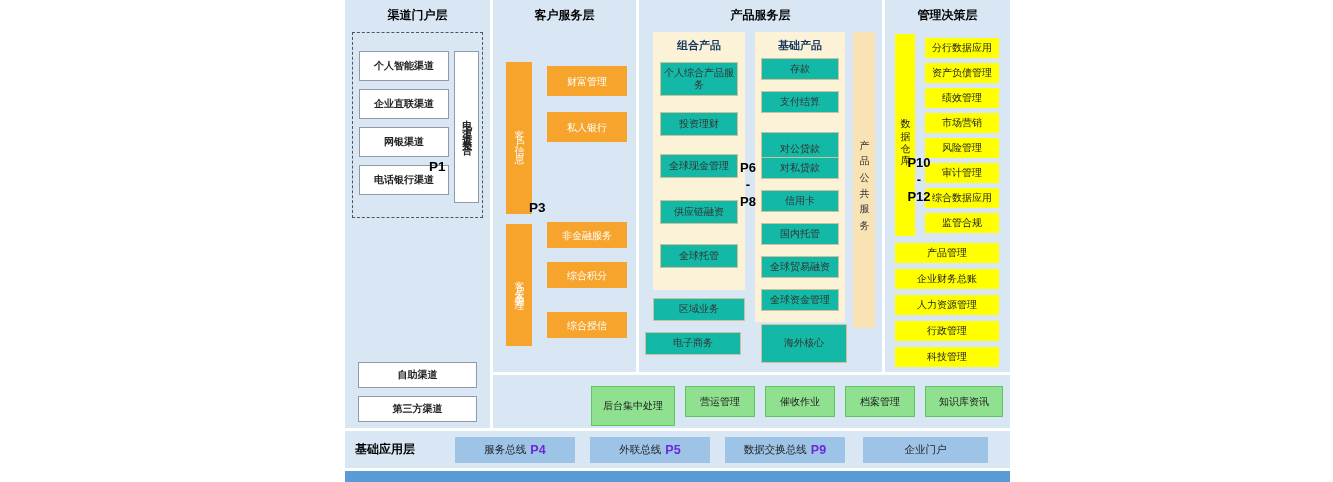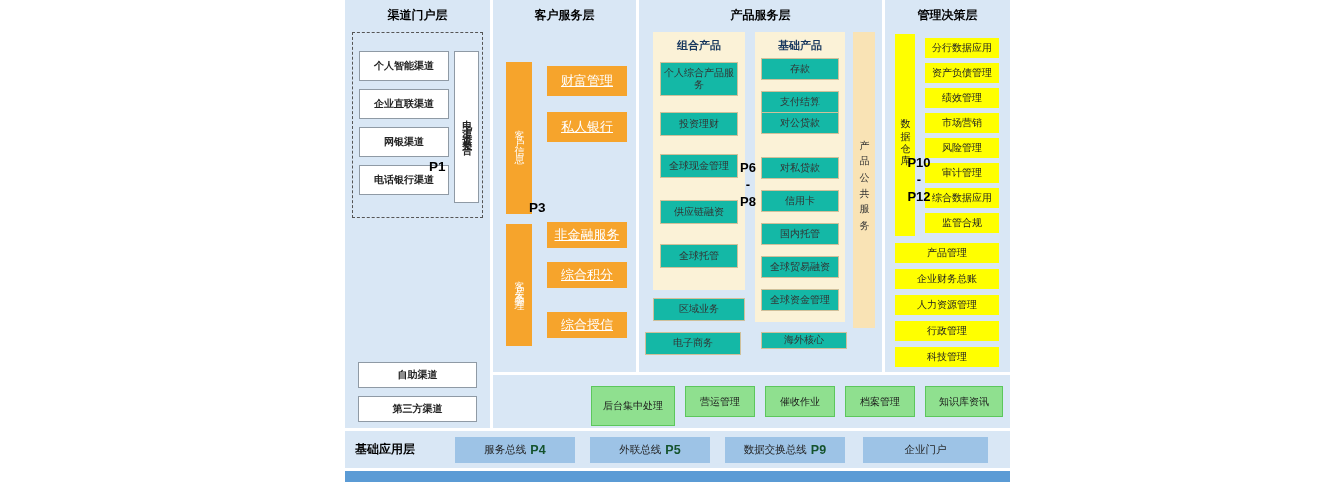--- a/index.html
+++ b/index.html
@@ -7,41 +7,41 @@
     font-family:"Liberation Sans","DejaVu Sans",sans-serif; }
   .diagram { position:absolute; left:345px; top:0; width:665px; height:482px; }
   .panel { position:absolute; background:#D9E7F5; }
   .col-title { font-weight:700; font-size:12px; color:#000; text-align:center; padding-top:7px; }
   .strip-title { position:absolute; left:10px; top:0; height:100%; display:flex; align-items:center;
     font-weight:700; font-size:12px; color:#000; }
   .dashed { position:absolute; border:1px dashed #555; }
   .wbox { position:absolute; background:#fff; border:1px solid #8f9aa5; display:flex; align-items:center;
     justify-content:center; font-size:10px; color:#222; text-align:center; line-height:1.25; padding:1px;font-weight:bold; }
   .obox { position:absolute; background:#F6A42C; color:#fff; display:flex; align-items:center;
-    justify-content:center; font-size:13px; text-align:center; line-height:1.3; padding:2px;text-decoration:underline; }
+    justify-content:center; font-size:10px; text-align:center; line-height:1.3; padding:2px; }
   .vbar { position:absolute; display:flex; align-items:center; justify-content:center; }
   .vbar-orange { background:#F6A42C; color:#fff; }
   .vbar-cream { background:#F9E3B5; color:#333; }
   .vbar-yellow { background:#FFFF00; color:#222; }
   .vtext { writing-mode:vertical-lr; text-orientation:upright; font-size:10px; }
   .cream-panel { position:absolute; background:#FBF2D7; }
   .cream-head { font-weight:700; font-size:11px; color:#17375E; text-align:center; padding-top:6px; }
   .cbox { position:absolute; background:#14b8a6; border:1px solid #cfc09a; display:flex; align-items:center;
     justify-content:center; font-size:10px; color:#333; text-align:center; line-height:1.25; padding:1px; }
   .ybox { position:absolute; background:#FFFF00; display:flex; align-items:center; justify-content:center;
     font-size:10px; color:#222; text-align:center; }
   .gbox { position:absolute; background:#8FE08F; border:1px solid #5cc75c; display:flex; align-items:center;
     justify-content:center; font-size:10px; color:#1b1b1b; }
   .bbox { position:absolute; background:#9DC3E6; display:flex; align-items:center; justify-content:center;
     font-size:10.5px; color:#222; }
   .p-big { position:absolute; font-weight:700; font-size:13.5px; color:#000; z-index:6; }
   .p-stack { position:absolute; text-align:center; font-weight:700; font-size:13px; line-height:1.3;
     color:#000; z-index:6; }
   .p-stack span { display:block; }
-  .p-inline { font-weight:700; font-size:12.5px; margin-left:4px; color:#14532d; }
+  .p-inline { font-weight:700; font-size:12.5px; margin-left:4px; color:#6d28d9; }
   .footer-bar { position:absolute; background:#5B9BD5; }
 </style>
 </head>
 <body>
 
 <div class="diagram">
 
   <div class="panel" style="left:0;top:0;width:145px;height:428px">
     <div class="col-title">渠道门户层</div>
 
@@ -88,41 +88,41 @@
       <div class="cbox" style="left:7px;top:80px;width:78px;height:24px">投资理财</div>
       <div class="cbox" style="left:7px;top:122px;width:78px;height:24px">全球现金管理</div>
       <div class="cbox" style="left:7px;top:168px;width:78px;height:24px">供应链融资</div>
       <div class="cbox" style="left:7px;top:212px;width:78px;height:24px">全球托管</div>
     </div>
 
     <div class="cream-panel" style="left:116px;top:32px;width:90px;height:290px">
       <div class="cream-head">基础产品</div>
       <div class="cbox" style="left:6px;top:26px;width:78px;height:22px">存款</div>
       <div class="cbox" style="left:6px;top:59px;width:78px;height:22px">支付结算</div>
-      <div class="cbox" style="left:6px;top:80px;width:78px;height:22px">对公贷款</div>
+      <div class="cbox" style="left:6px;top:100px;width:78px;height:34px">对公贷款</div>
       <div class="cbox" style="left:6px;top:125px;width:78px;height:22px">对私贷款</div>
       <div class="cbox" style="left:6px;top:158px;width:78px;height:22px">信用卡</div>
       <div class="cbox" style="left:6px;top:191px;width:78px;height:22px">国内托管</div>
       <div class="cbox" style="left:6px;top:224px;width:78px;height:22px">全球贸易融资</div>
       <div class="cbox" style="left:6px;top:257px;width:78px;height:22px">全球资金管理</div>
     </div>
 
     <div class="p-stack" style="left:94px;top:160px;width:30px">
       <span>P6</span>
       <span>-</span>
       <span>P8</span>
     </div>
 
     <div class="vbar vbar-cream" style="left:214px;top:32px;width:22px;height:296px">
       <span class="vtext" style="letter-spacing:16px">产品公共服务</span>
     </div>
 
     <div class="cbox" style="left:14px;top:298px;width:92px;height:23px">区域业务</div>
     <div class="cbox" style="left:6px;top:332px;width:96px;height:23px">电子商务</div>
-    <div class="cbox" style="left:122px;top:332px;width:86px;height:17px">海外核心</div>
+    <div class="cbox" style="left:122px;top:324px;width:86px;height:39px">海外核心</div>
   </div>
 
   <div class="panel" style="left:540px;top:0;width:125px;height:372px">
     <div class="col-title">管理决策层</div>
 
     <div class="vbar vbar-yellow" style="left:10px;top:34px;width:20px;height:202px">
       <span class="vtext" style="letter-spacing:12px">数据仓库</span>
     </div>
 
     <div class="p-stack" style="left:14px;top:155px;width:40px">

